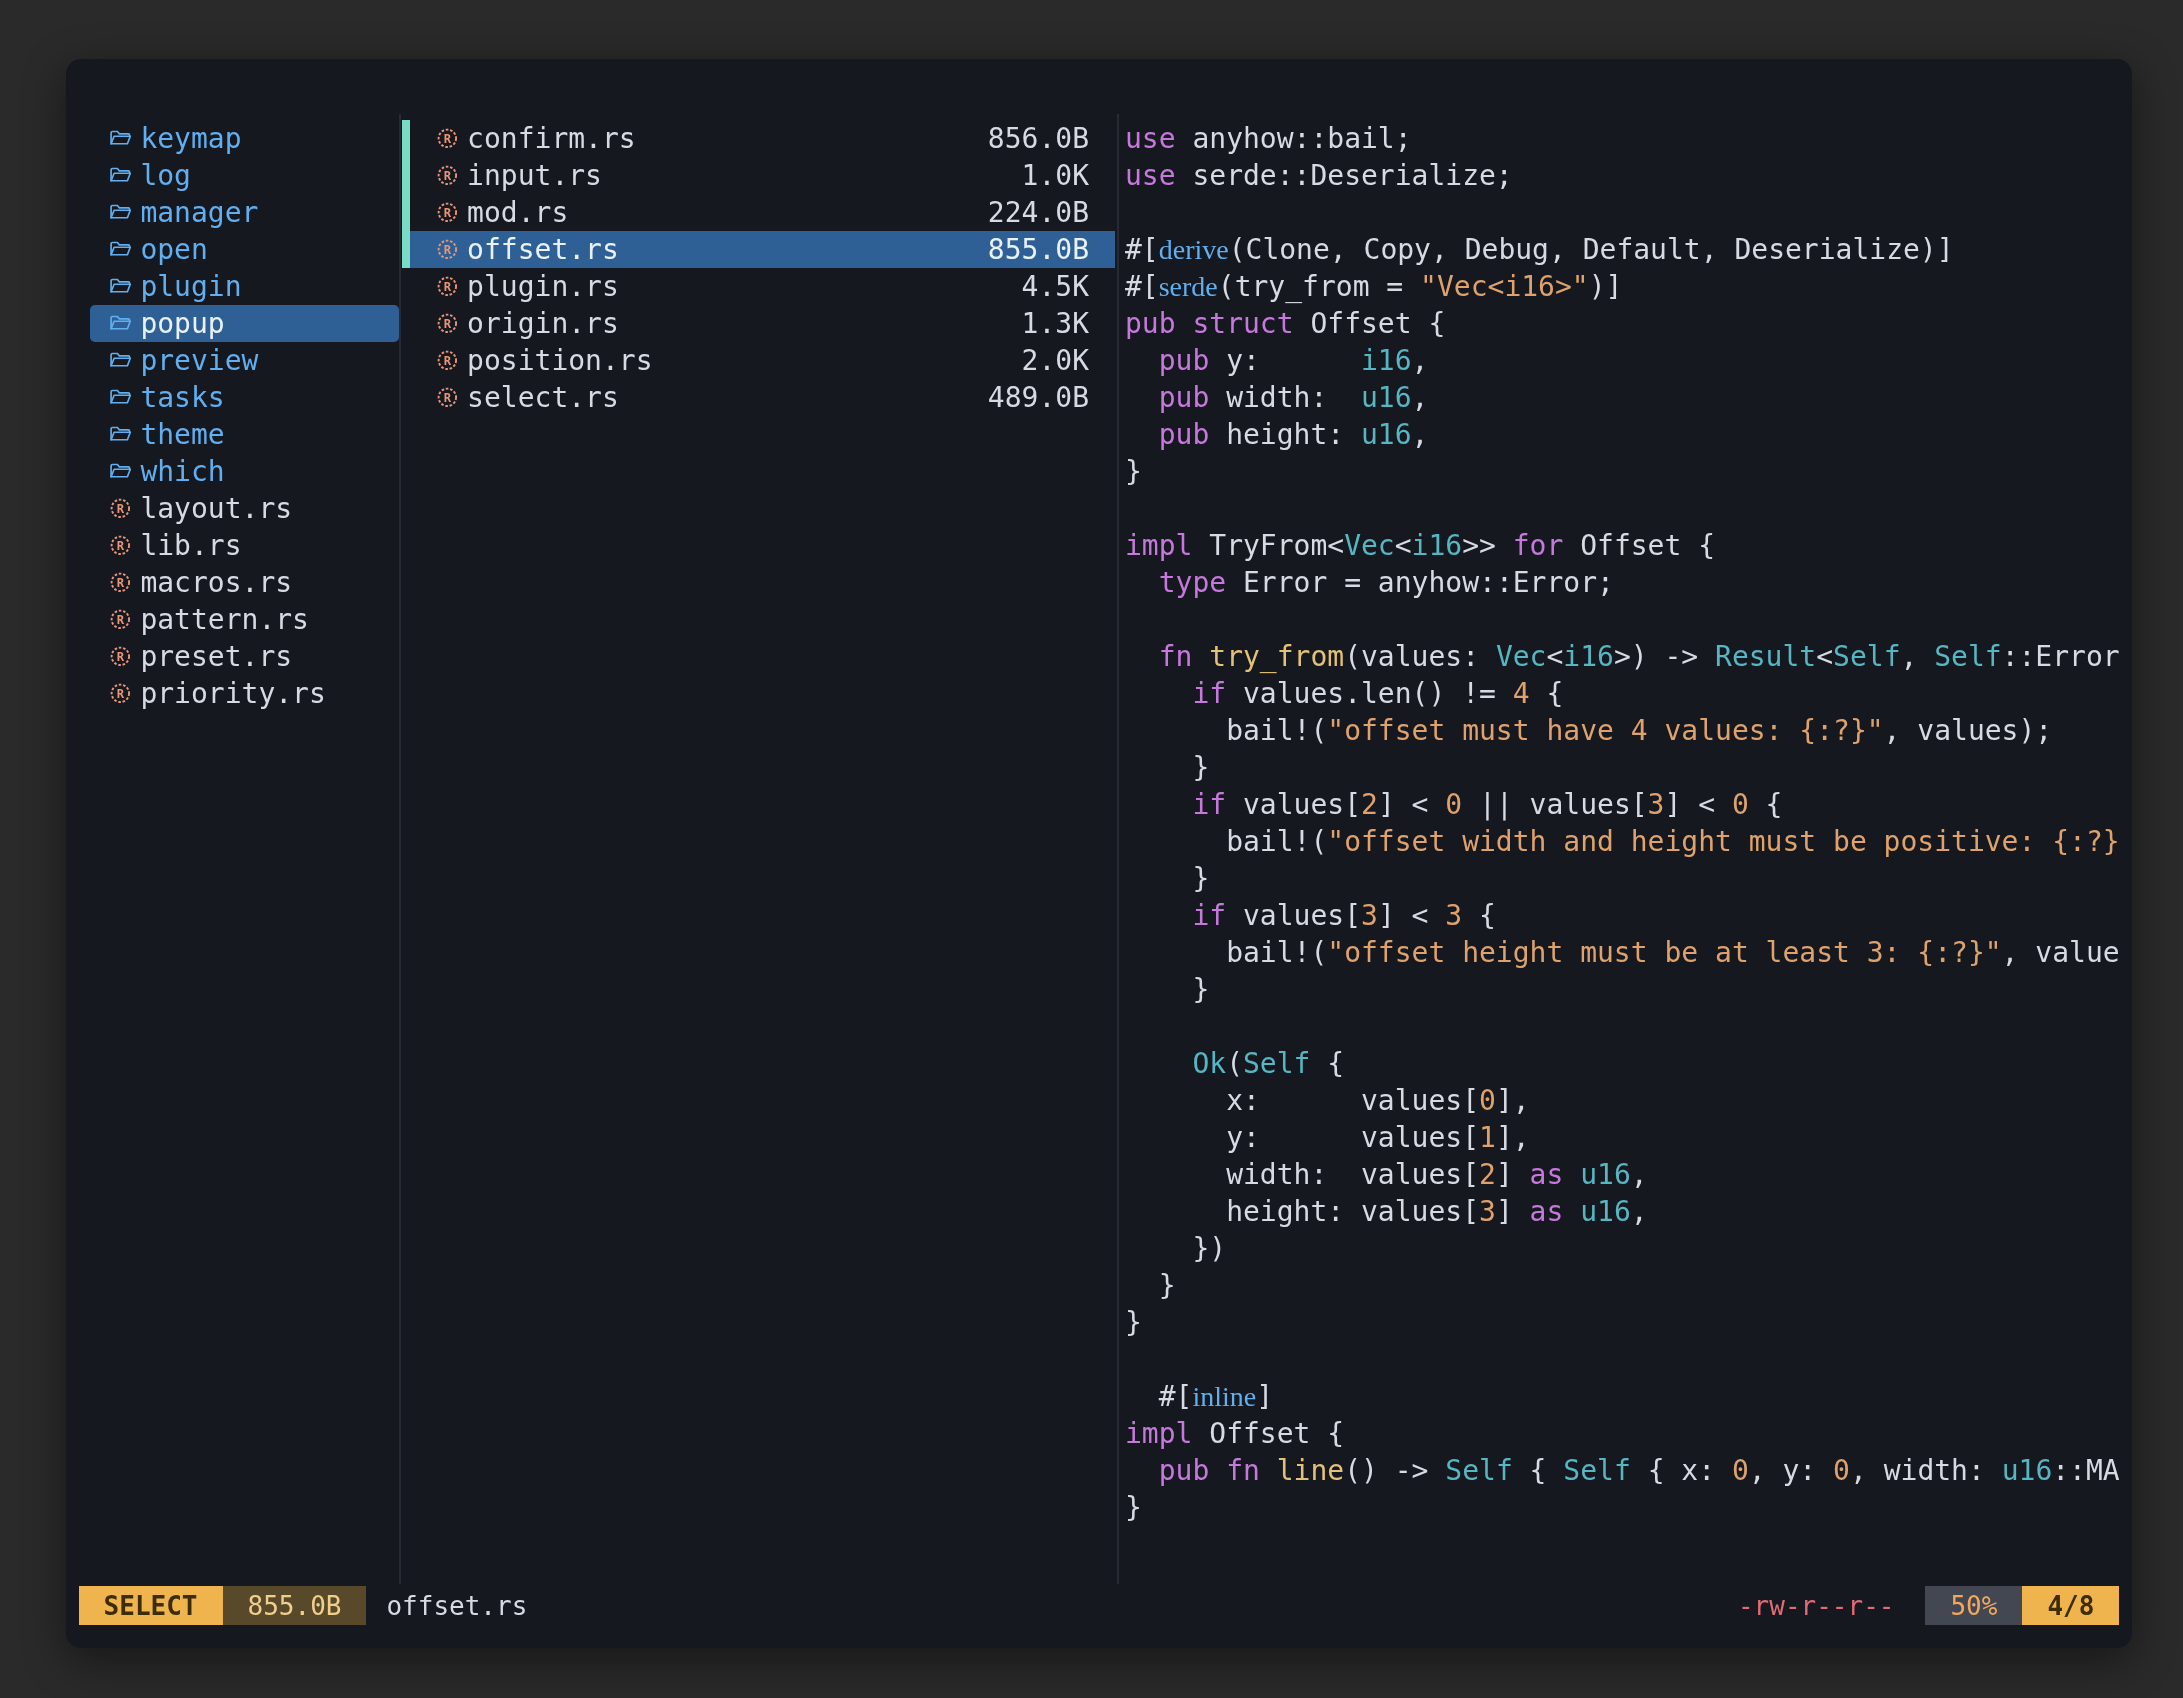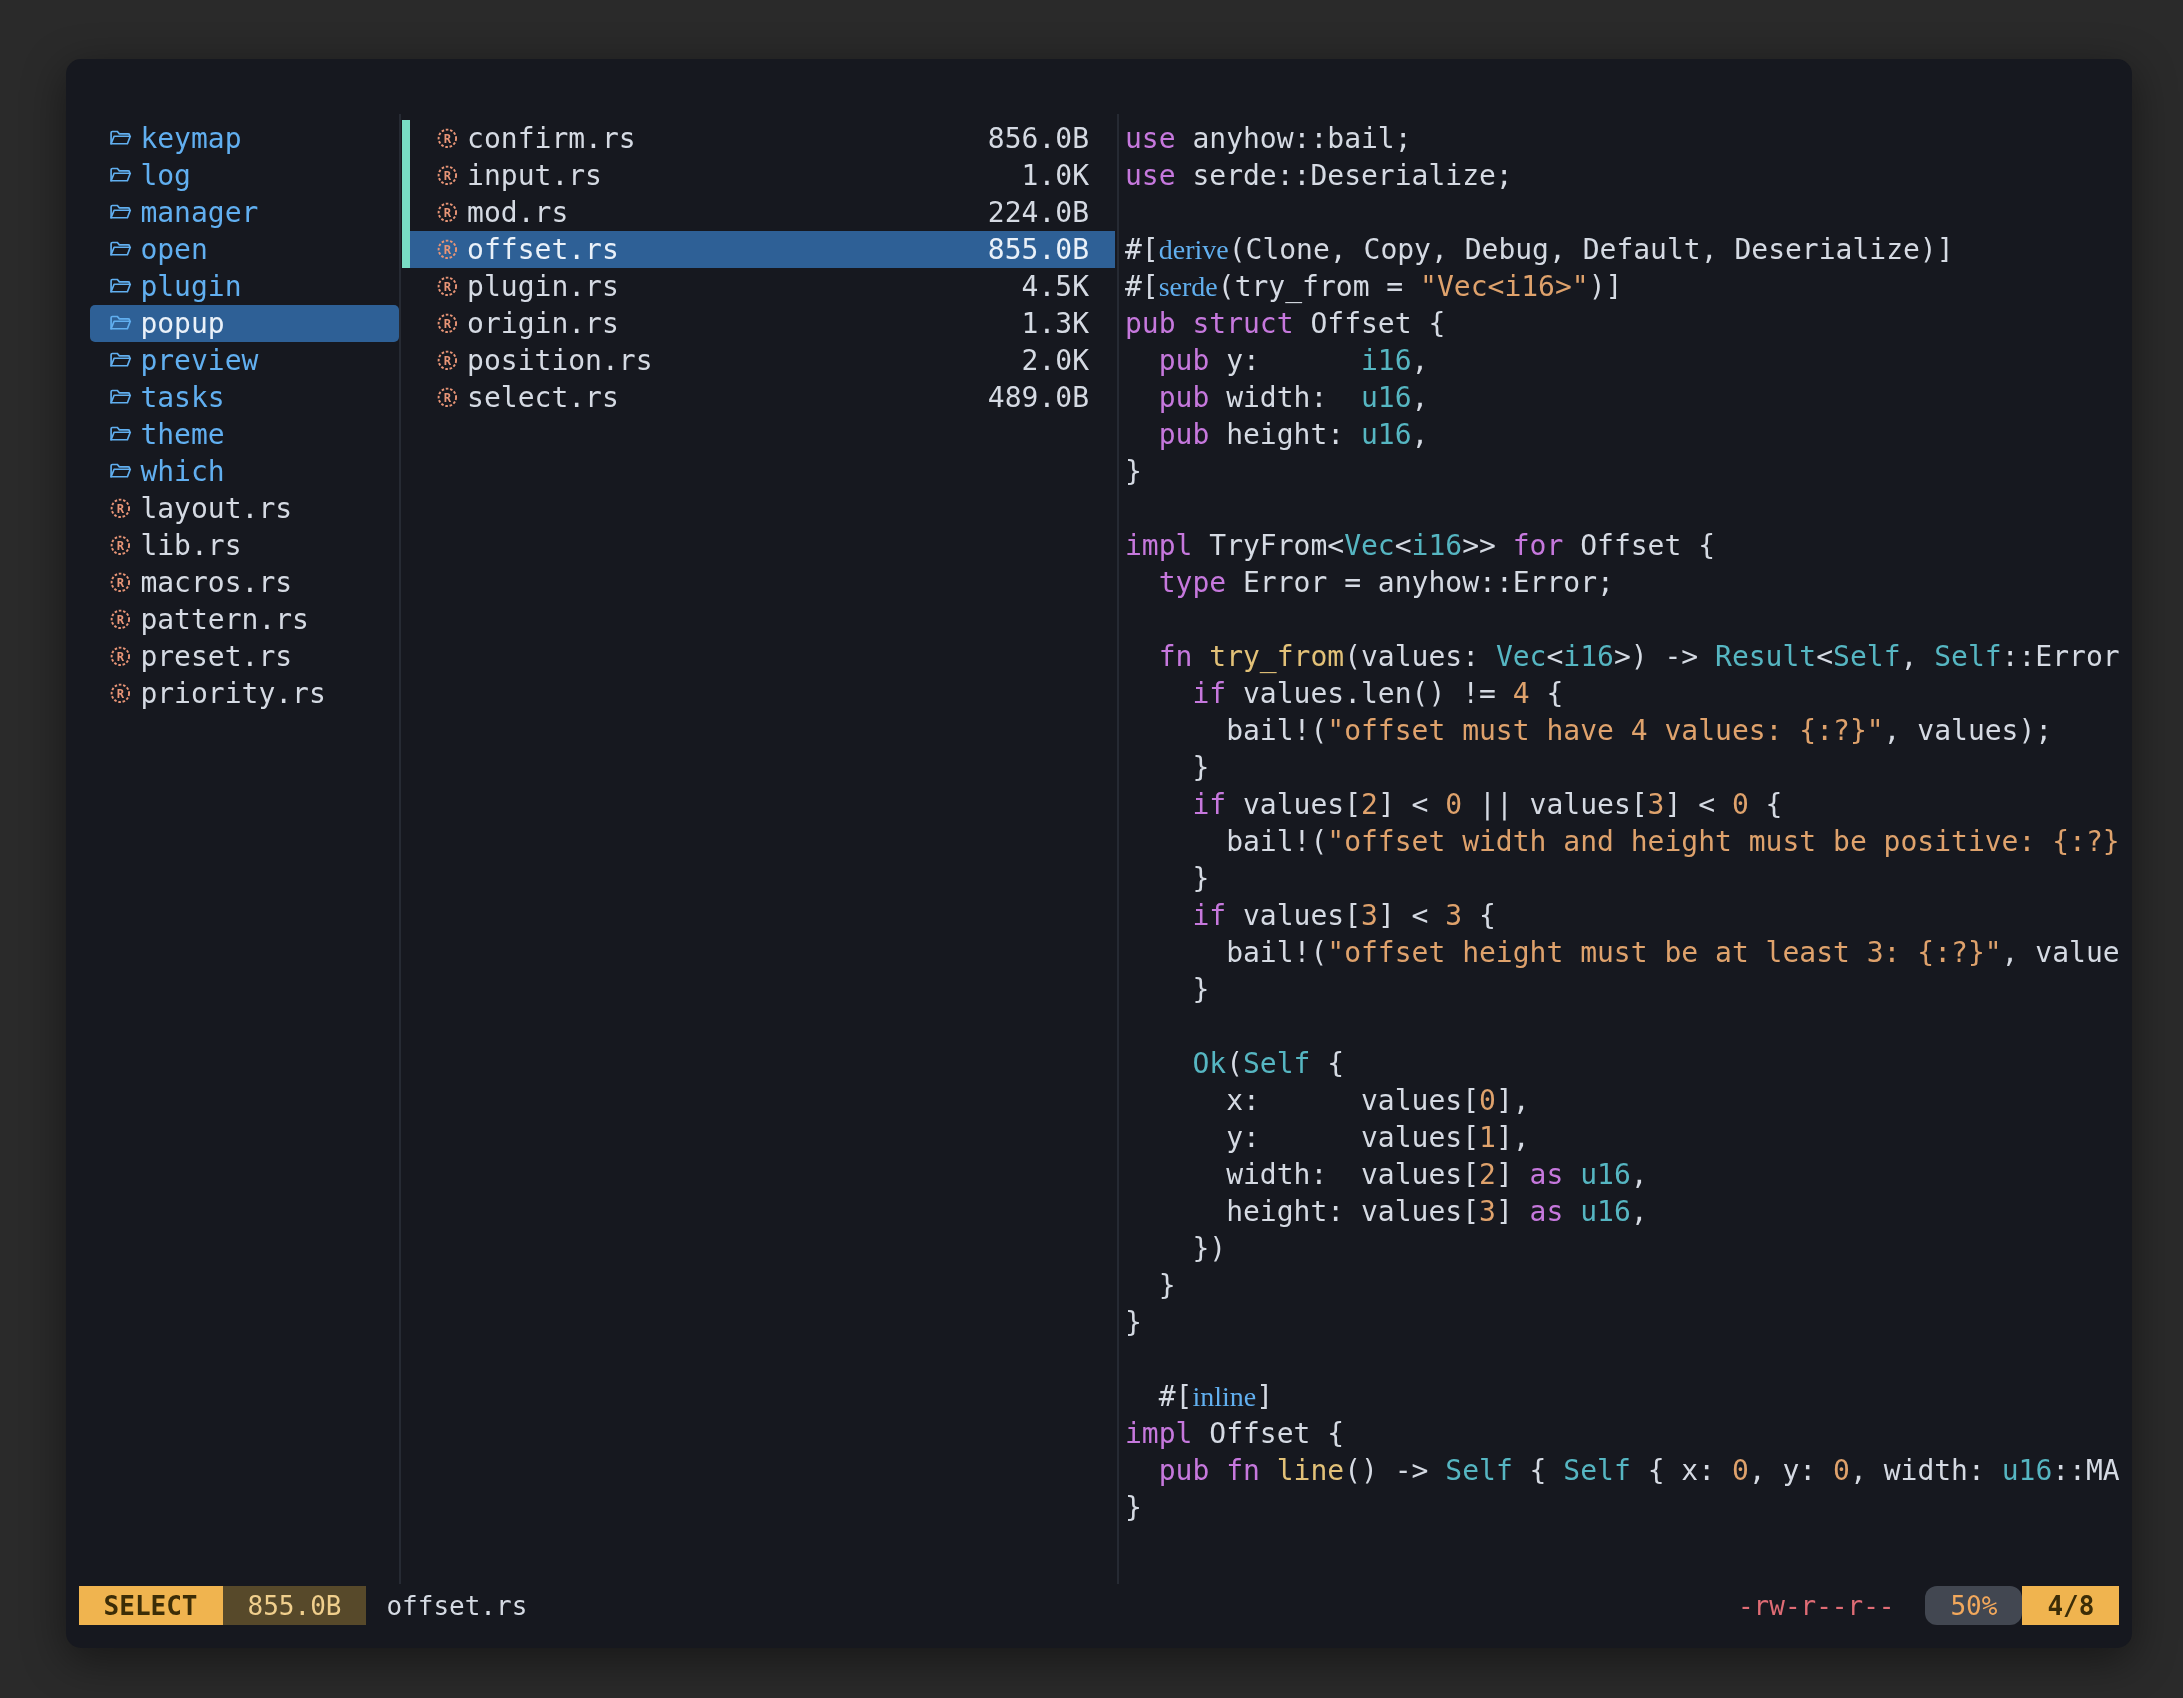--- a/index.html
+++ b/index.html
@@ -57,21 +57,21 @@
 
   
   .status { position:absolute; left:12.6px; right:12.6px; bottom:22.7px; height:39px;
             display:flex; align-items:center; font-size:26px; white-space:pre; }
   .chip { display:inline-flex; align-items:center; height:39px; padding:0 25px; }
   .mode { background:var(--gold); color:var(--gold_text); font-weight:bold; }
   .sizechip { background:var(--sizechip_bg); color:var(--sizechip_text); }
   .fname { margin-left:20px; color:var(--file_text); }
   .spacer { flex:1; }
   .perms { color:var(--perms_red); margin-right:31px; }
-  .pct { background:var(--pctchip_bg); color:var(--pctchip_text);border-radius:12px; }
+  .pct { background:var(--pctchip_bg); color:var(--pctchip_text); }
   .pos { background:var(--gold); color:var(--gold_text); font-weight:bold; }
 </style>
 </head>
 <body>
 
 <div class="window">
 
   <div id="parent-pane" class="pane parent">
       <div class="prow is-folder">
     <span class="ic ic-folder">

